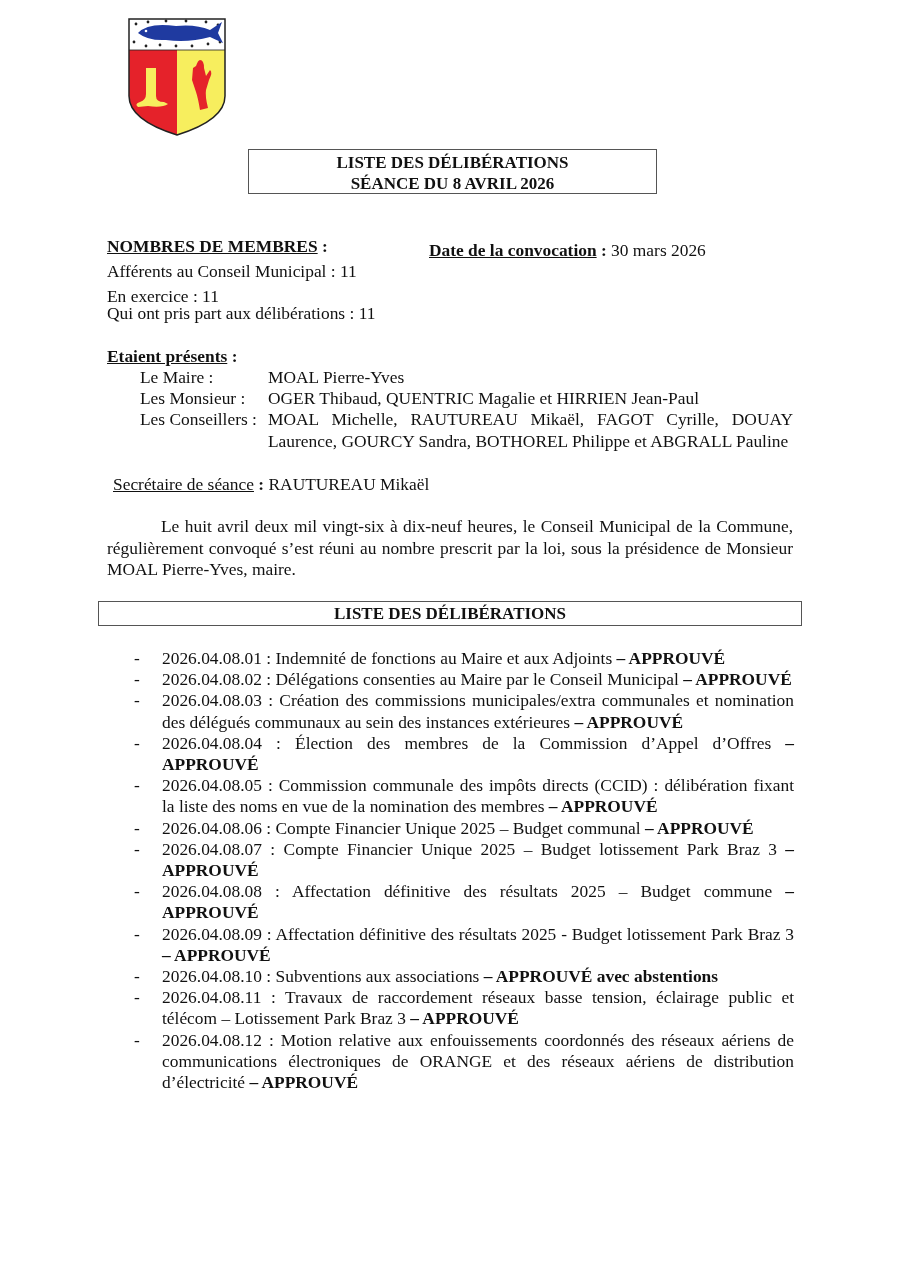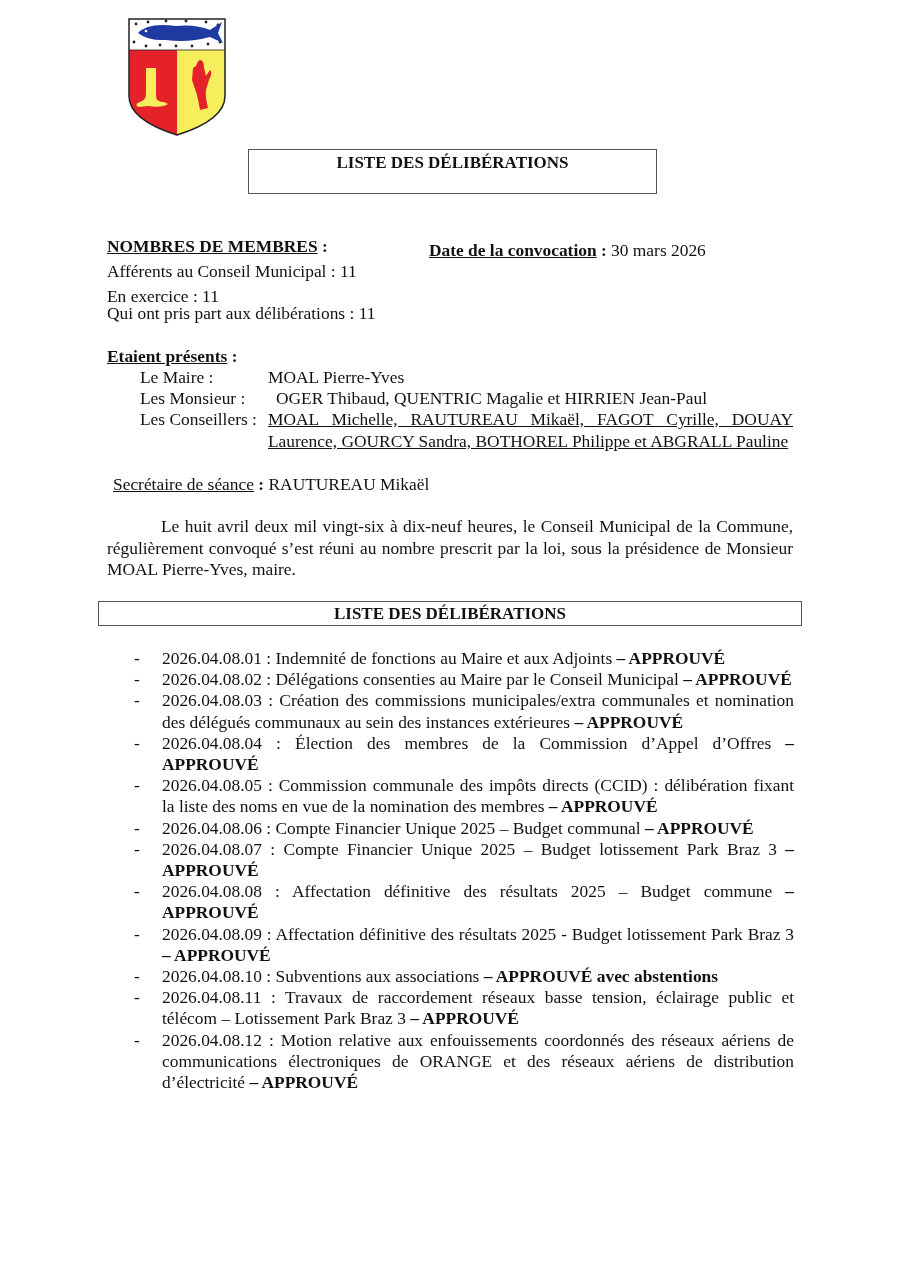--- a/index.html
+++ b/index.html
@@ -62,41 +62,42 @@
     <circle cx="20" cy="15" r="1.3" fill="#fff"></circle>
     <path d="M20 52 L30 52 L30 80 Q30 86 38 86 L42 88 Q36 92 22 90 L12 91 Q8 88 14 86 Q20 84 20 78 Z" fill="#f7ee5e"></path>
     <path d="M74 44 Q78 44 78 52 L80 60 L84 54 Q87 56 83 64 L80 74 Q79 80 82 92 L74 94 Q72 82 70 76 L66 64 L67 52 L70 50 Q72 44 74 44 Z" fill="#e5222a"></path>
   </g>
   <path d="M3 3 H99 V80 Q99 104 51 119 Q3 104 3 80 Z" fill="none" stroke="#222" stroke-width="1.5"></path>
   <line x1="3" y1="34" x2="99" y2="34" stroke="#222" stroke-width="0.8"></line>
 </svg>
 
 <div class="title-box">
   <div>LISTE DES DÉLIBÉRATIONS</div>
+  <div>SÉANCE DU 8 AVRIL 2026</div>
 </div>
 
 <div class="line" style="left:107px; top:236px;">
   <span class="b u">NOMBRES DE MEMBRES</span><span class="b"> :</span>
 </div>
 <div class="line" style="left:429px; top:240px;">
   <span class="b u">Date de la convocation</span><span class="b"> : </span><span>30 mars 2026</span>
 </div>
 <div class="line" style="left:107px; top:261px;">Afférents au Conseil Municipal : 11</div>
 <div class="line" style="left:107px; top:278px;margin-top:8px;">En exercice : 11</div>
 <div class="line" style="left:107px; top:303px;">Qui ont pris part aux délibérations : 11</div>
 
 <div class="line" style="left:107px; top:346px;">
   <span class="b u">Etaient présents</span><span class="b"> :</span>
 </div>
 <div class="line label-col" style="top:367px;">Le Maire :</div>
 <div class="line val-col" style="top:367px;">MOAL Pierre-Yves</div>
 <div class="line label-col" style="top:388px;">Les Monsieur :</div>
-<div class="line val-col" style="top:388px;margin-left:8px;">OGER Thibaud, QUENTRIC Magalie et HIRRIEN Jean-Paul</div>
+<div class="line val-col" style="top:388px;">OGER Thibaud, QUENTRIC Magalie et HIRRIEN Jean-Paul</div>
 <div class="line label-col" style="top:409px;">Les Conseillers :</div>
-<div class="val-col justify" style="top:409px; white-space:normal;text-decoration:underline;">MOAL Michelle, RAUTUREAU Mikaël, FAGOT Cyrille, DOUAY Laurence, GOURCY Sandra, BOTHOREL Philippe et ABGRALL Pauline</div>
+<div class="val-col justify" style="top:409px; white-space:normal;">MOAL Michelle, RAUTUREAU Mikaël, FAGOT Cyrille, DOUAY Laurence, GOURCY Sandra, BOTHOREL Philippe et ABGRALL Pauline</div>
 <div class="line" style="left:113px; top:474px;">
   <span class="u">Secrétaire de séance</span><span class="b"> : </span><span>RAUTUREAU Mikaël</span>
 </div>
 
 <div class="para">Le huit avril deux mil vingt-six à dix-neuf heures, le Conseil Municipal de la Commune, régulièrement convoqué s’est réuni au nombre prescrit par la loi, sous la présidence de Monsieur MOAL Pierre-Yves, maire.</div>
 
 <div class="list-box">
   <span>LISTE DES DÉLIBÉRATIONS</span>
 </div>
 

